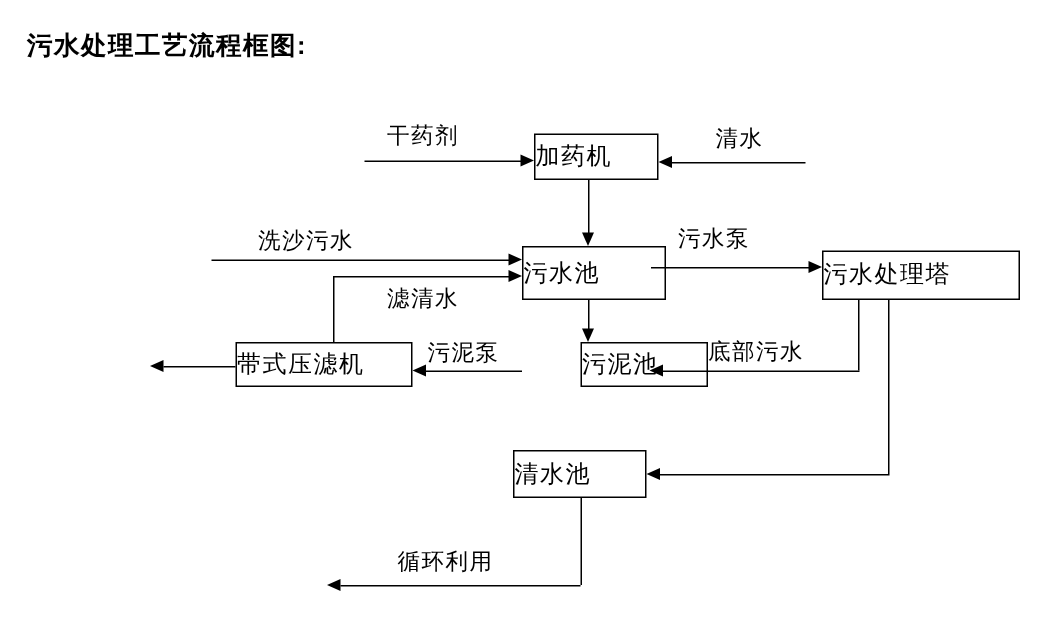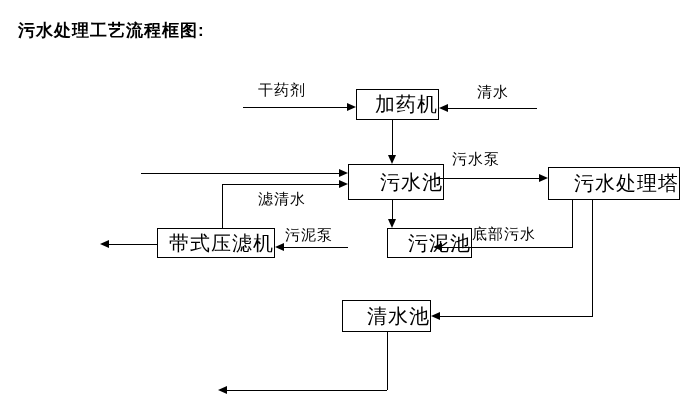--- a/index.html
+++ b/index.html
@@ -8,22 +8,22 @@
     font-family:"Liberation Sans","DejaVu Sans",sans-serif; color:#000;
     overflow:hidden;
     padding-left:22px;
   }
   .title {
     position:absolute; left:18px; top:19px;
     font-size:17px; font-weight:bold; letter-spacing:1px; white-space:nowrap;
   }
   .node {
     position:absolute; box-sizing:border-box; background:#ffffff;
-    border:1px solid #000; display:flex; align-items:center; justify-content:flex-end;
-    font-size:20px; white-space:nowrap; letter-spacing:1px;
+    border:1px solid #000; display:flex; align-items:center; justify-content:flex-start;
+    font-size:16px; white-space:nowrap; letter-spacing:1px;
   }
   .flabel {
     position:absolute; font-size:15px; white-space:nowrap; letter-spacing:1px;
   }
   .hline { position:absolute; height:1px; background:#000; }
   .vline { position:absolute; width:1px;  background:#000; }
   .ar { position:absolute; width:0; height:0; }
   .ar-right { border-top:4px solid transparent; border-bottom:4px solid transparent; border-left:9px solid #000; }
   .ar-left  { border-top:4px solid transparent; border-bottom:4px solid transparent; border-right:9px solid #000; }
   .ar-down  { border-left:4px solid transparent; border-right:4px solid transparent; border-top:9px solid #000; }
@@ -49,24 +49,26 @@
     </div>
   <div class="node" style="left:348px; top:228px; width:85px;  height:30px;margin-left:39px;">
       <span>污泥池</span>
     </div>
   <div class="node" style="left:342px; top:300px; width:89px;  height:32px;">
       <span>清水池</span>
     </div>
 
   <div class="flabel" style="left:258px; top:81px;">干药剂</div>
   <div class="flabel" style="left:477px; top:83px;">清水</div>
+  <div class="flabel" style="left:172px; top:151px;">洗沙污水</div>
   <div class="flabel" style="left:452px; top:150px;">污水泵</div>
   <div class="flabel" style="left:258px; top:190px;">滤清水</div>
   <div class="flabel" style="left:285px; top:226px;">污泥泵</div>
   <div class="flabel" style="left:472px; top:225px;">底部污水</div>
+  <div class="flabel" style="left:265px; top:365px;">循环利用</div>
 
   <div class="hline" style="left:243px; top:107px; width:105px;"></div>
   <div class="ar ar-right" style="left:347px; top:103px;"></div>
 
   <div class="hline" style="left:448px; top:108px; width:89px;"></div>
   <div class="ar ar-left" style="left:439px; top:104px;"></div>
 
   <div class="vline" style="left:392px; top:120px; height:36px;"></div>
   <div class="ar ar-down" style="left:388px; top:155px;"></div>
 

